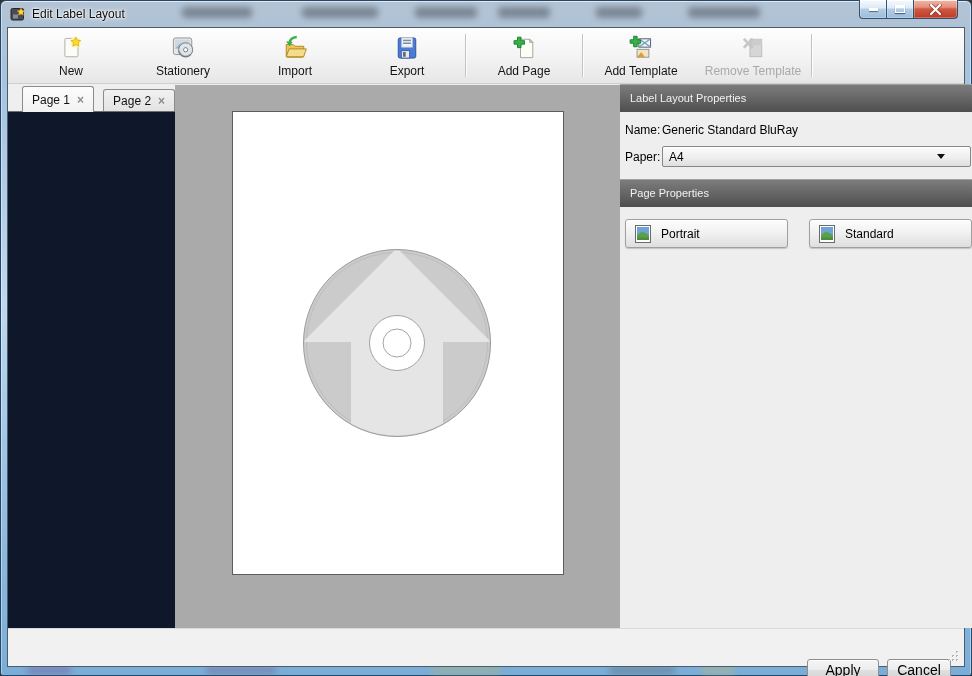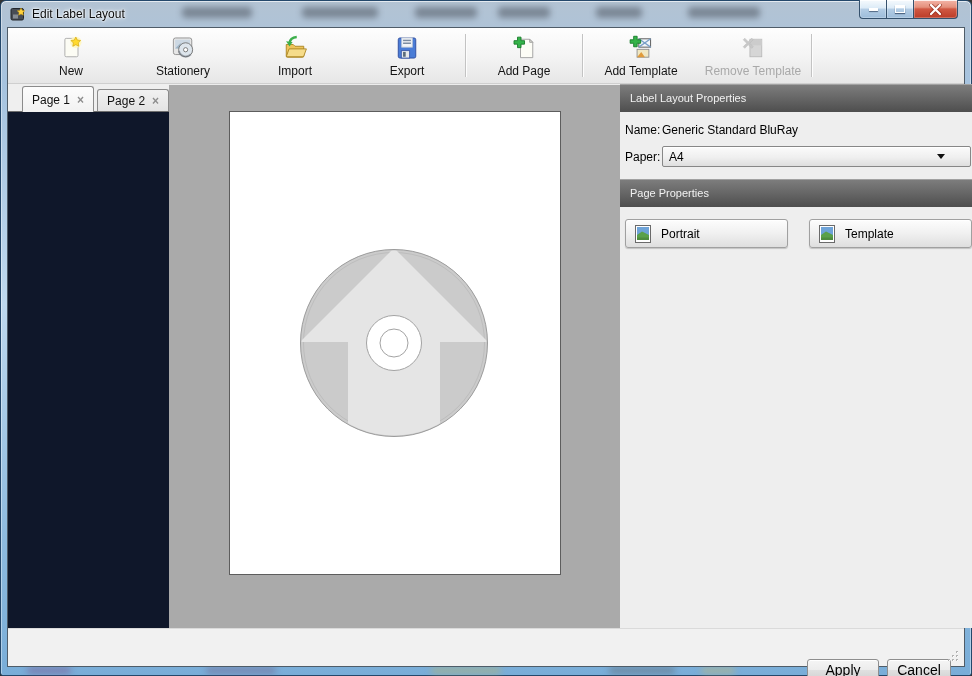--- a/index.html
+++ b/index.html
@@ -57,21 +57,21 @@
   .main { flex:1 1 auto; display:flex; min-height:0; }
 
   
   .left-pane { width:612px; flex:0 0 auto; display:flex; flex-direction:row; }
   .tabbar { height:28px; flex:0 0 auto; background:#efefef; display:flex; align-items:flex-end;
     padding-left:14px; border-bottom:1px solid #6e6e6e; position:relative; z-index:1; }
   .tab { display:flex; align-items:center; gap:7px; padding:0 9px;
     border:1px solid #8b8b8b; border-bottom:none; border-radius:3px 3px 0 0; font-size:12px; color:#111; }
   .tab.active { height:26px; background:linear-gradient(180deg,#fdfdfd,#f1f1f1);
     margin-bottom:-1px; position:relative; z-index:2; }
-  .tab.inactive { height:22px; background:linear-gradient(180deg,#f1f1f1,#e3e3e3); margin-left:3px; }
+  .tab.inactive { height:22px; background:linear-gradient(180deg,#f1f1f1,#e3e3e3); margin-left:9px; }
   .tab-close { color:#8d8d8d; font-size:12px; font-weight:bold; line-height:1; }
 
   .canvas { flex:1 1 auto; background:#aaaaaa; border-top:1px solid #ececec;
     display:flex; justify-content:center; align-items:flex-start; overflow:hidden; }
   .page { width:332px; height:464px; margin-top:26px; background:#fff; border:1px solid #5d5d5d; }
   .page svg { width:100%; height:100%; display:block; }
 
   
   .right-pane { flex:1 1 auto; background:#eeeeee; display:flex; flex-direction:column; }
   .section-header { height:28px; flex:0 0 auto; display:flex; align-items:center; padding-left:10px;
@@ -283,21 +283,21 @@
             </svg>
           <span>Portrait</span>
         </div>
         <div class="orient-btn">
           <svg viewBox="0 0 20 20">
               <rect x="2.5" y="1.5" width="15" height="17" fill="#fff" stroke="#6a6a6a"></rect>
               <rect x="4" y="3" width="12" height="8" fill="#6ea3d8"></rect>
               <path d="M4 11l5-3.4 7 3.4v5H4z" fill="#5aa04a"></path>
               <rect x="4" y="13.5" width="12" height="2.5" fill="#4e8c3e"></rect>
             </svg>
-          <span>Template</span>
+          <span>Standard</span>
         </div>
       </div>
     </div>
   </div>
 
   <div class="footer">
     <div class="btn btn-apply">
       <span>Apply</span>
     </div>
     <div class="btn btn-cancel">

